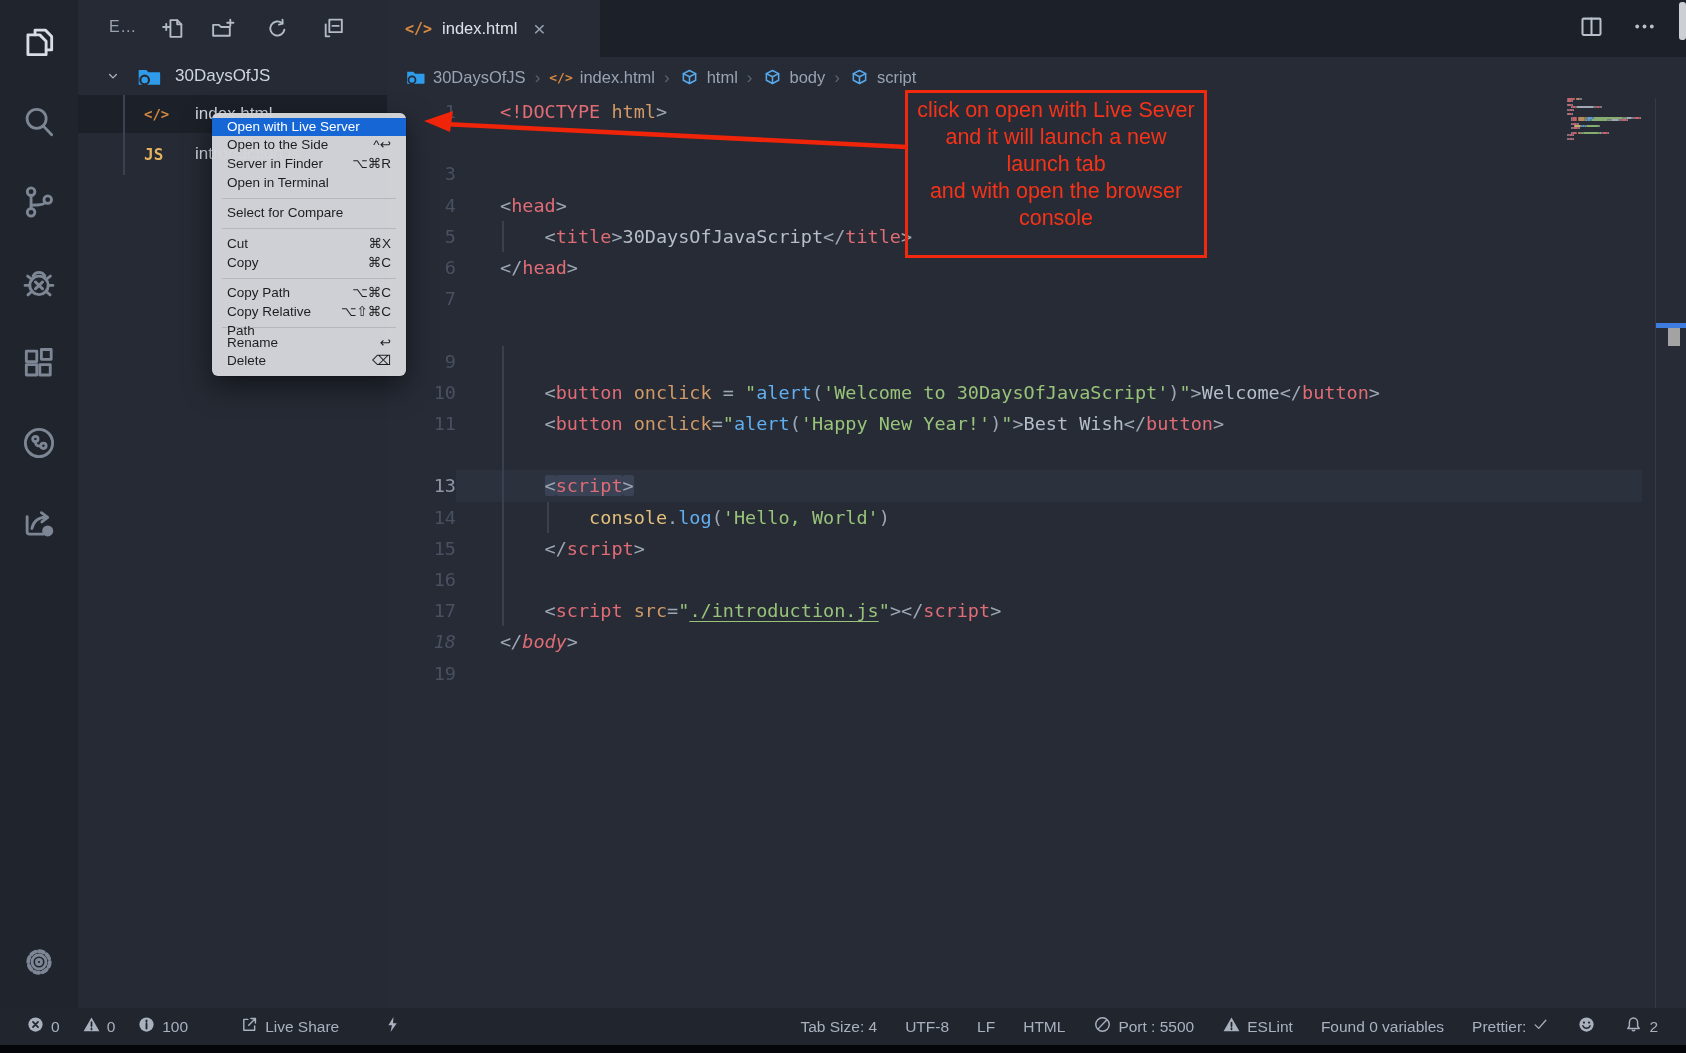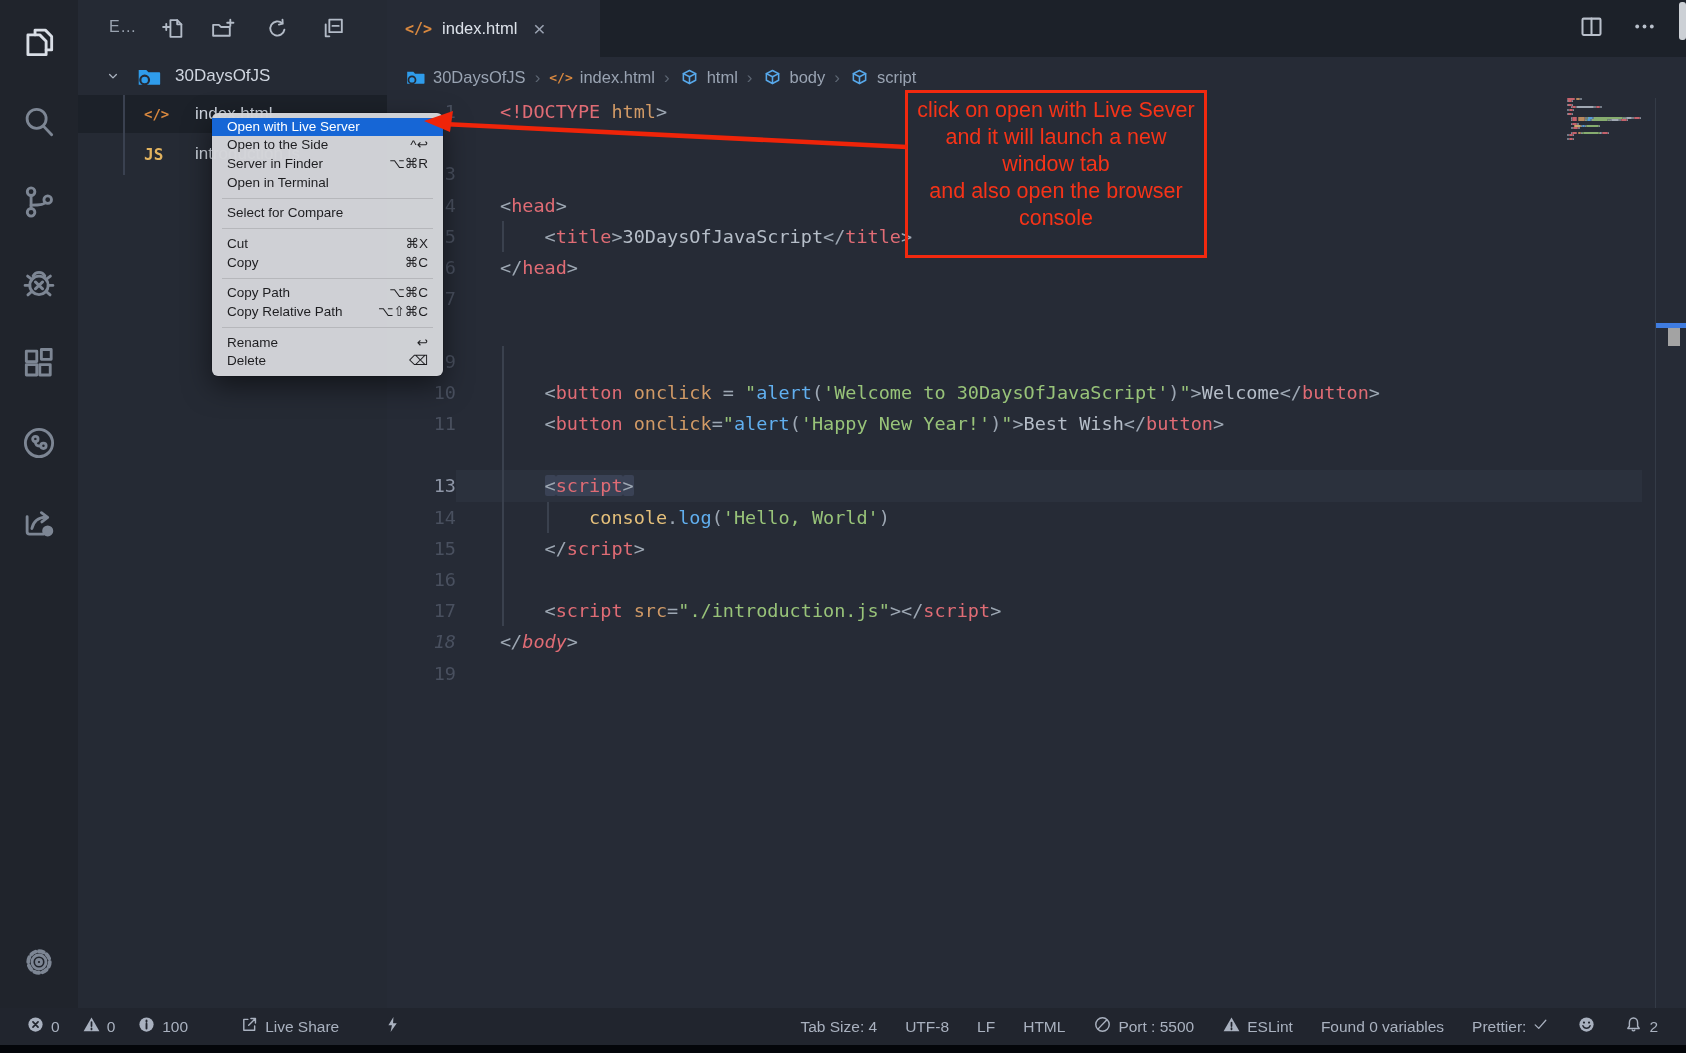--- a/index.html
+++ b/index.html
@@ -47,33 +47,33 @@
 
   
   #code { position:absolute; left:0; top:96px; width:100%; height:700px;
           font-family:"DejaVu Sans Mono", monospace; font-size:18.5px; }
   .cl { position:absolute; left:0; width:100%; height:31.2px; line-height:31.2px; white-space:pre; }
   .cl .num { position:absolute; left:0; width:69px; text-align:right; color:#49505f; }
   .cl.active .num { color:#8f97a8; }
   .cl .txt { position:absolute; left:113px; }
   .hlband { position:absolute; left:69px; width:1186px; height:31.2px; background:#2b313d; }
   .seg.hl { background:#3a4255; border-radius:2px; }
-  .link { text-underline-offset:4px; }
+  .link { text-decoration:underline; text-underline-offset:4px; }
   .iguide { position:absolute; width:1.5px; background:#3a414e; }
 
   
   #minimap { position:absolute; left:1180px; top:98px; width:90px; }
   .mm-row { position:absolute; height:2px; border-radius:1px; opacity:.85; }
   #ruler-border { position:absolute; left:1268px; top:98px; width:1px; height:910px; background:#343b47; }
   #ruler-cursor { position:absolute; left:1269px; top:323px; width:30px; height:4.5px; background:#3f7ce0; }
   #ruler-handle { position:absolute; left:1281px; top:328px; width:12px; height:18px; background:#a3a3a3; }
   #top-pill { position:absolute; left:1679px; top:2px; width:7px; height:38px; background:#ccd0d5; border-radius:3px; z-index:6; }
 
   
-  #ctxmenu { position:absolute; left:212px; top:113px; width:231px; background:rgba(211,212,216,.98);
+  #ctxmenu { position:absolute; left:212px; top:113px; width:194px; background:rgba(211,212,216,.98);
              border-radius:6px; box-shadow:0 10px 28px rgba(0,0,0,.5), 0 0 0 .5px rgba(0,0,0,.25);
              padding:4.5px 0; z-index:40; font-size:13.5px; color:#1e1e21; }
   .mi { position:relative; height:18.7px; line-height:18.7px; padding:0 15px; display:flex; justify-content:space-between; }
   .mi.highlight { background:#1666d6; color:#ffffff; }
   .mi .short { color:#1e1e21; }
   .mi.highlight .short { color:#fff; }
   .msep { height:1px; background:#b6b7bb; margin:5.5px 10px; }
 
   
   #annotation { position:absolute; left:905px; top:90px; width:302px; height:168px;
@@ -422,22 +422,22 @@
       </div>
       <div class="mi">
         <span>Delete</span>
         <span class="short">⌫</span>
       </div>
     </div>
 
   <div id="annotation">
       <div class="ann-line">click on open with Live Sever</div>
       <div class="ann-line">and it will launch a new</div>
-      <div class="ann-line">window tab</div>
-      <div class="ann-line">and also open the browser</div>
+      <div class="ann-line">launch tab</div>
+      <div class="ann-line">and with open the browser</div>
       <div class="ann-line">console</div>
     </div>
 
   <svg id="arrow-svg">
       <line x1="907" y1="147" x2="443" y2="124" stroke="#ef2409" stroke-width="4.6"></line>
    <polygon points="424,121 453,111 450,132" fill="#ef2409"></polygon>
     </svg>
 
   <div id="statusbar">
     <div id="status-left">

